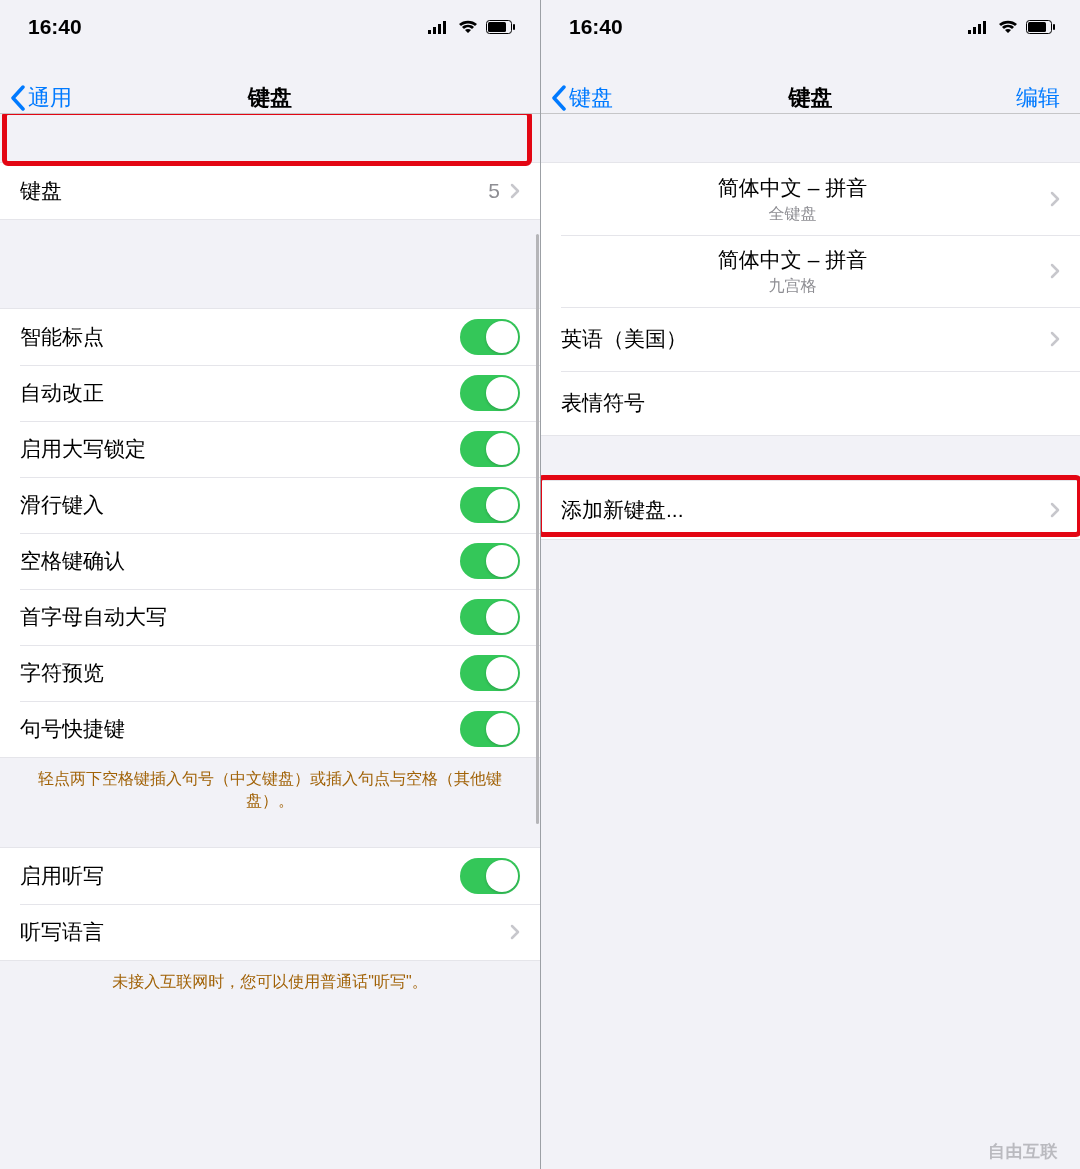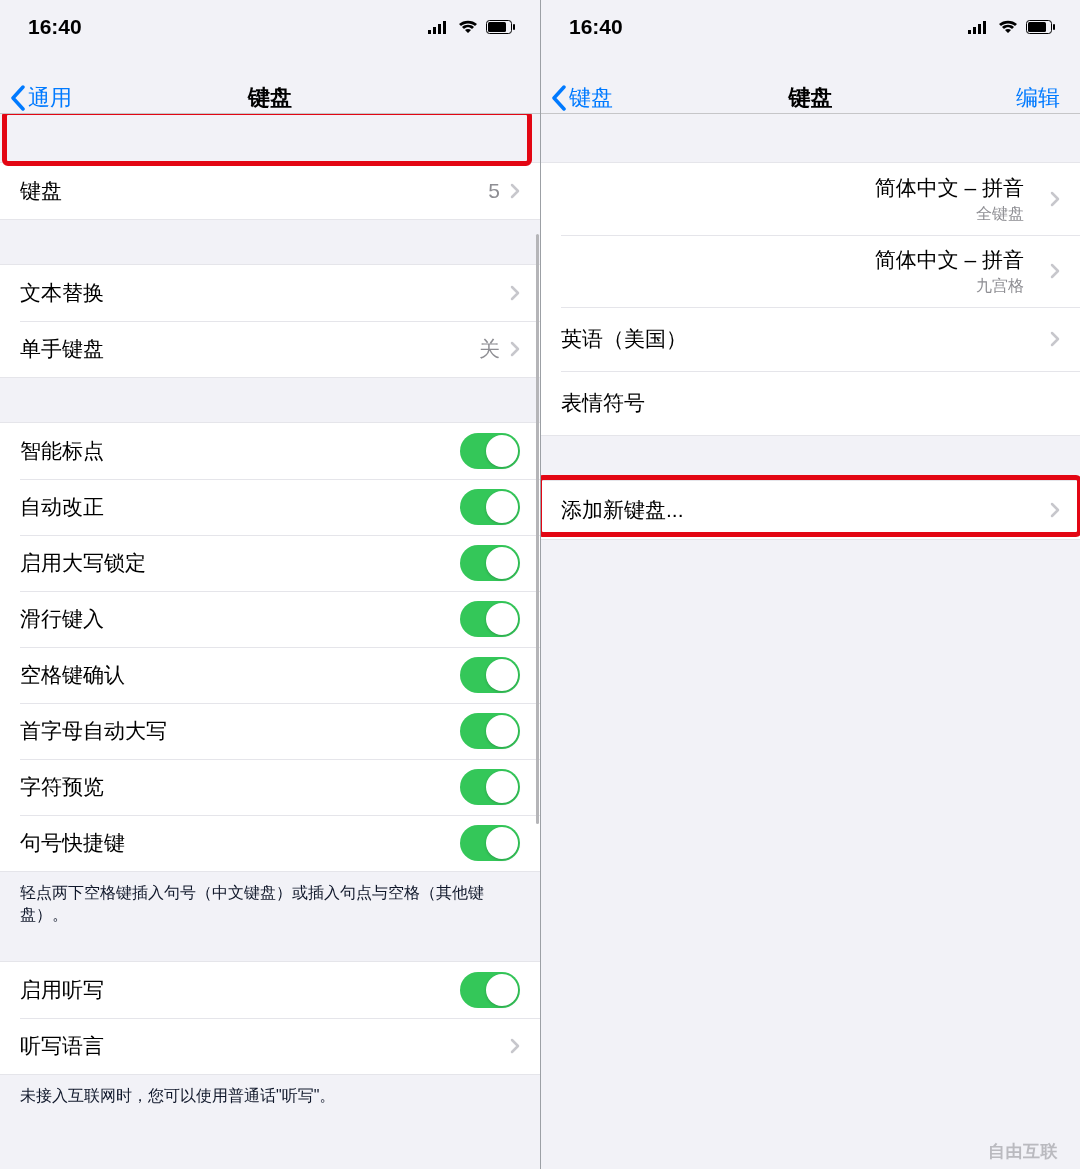--- a/index.html
+++ b/index.html
@@ -80,21 +80,21 @@
       content: "";
       position: absolute;
       left: 20px; right: 0; top: 0;
       height: 1px;
       background: #e5e5ea;
     }
     .group { border-top: 1px solid #e5e5ea; border-bottom: 1px solid #e5e5ea; }
     .cell-label { flex: 1; font-size: 21px; color: #000; }
     .cell-value { font-size: 21px; color: #8e8e93; margin-right: 10px; }
     .chevron svg { display: block; }
-    .subtitle-cell { min-height: 72px; flex-direction: column; align-items: flex-end; justify-content: center; padding-right: 56px; }
+    .subtitle-cell { min-height: 72px; flex-direction: column; align-items: center; justify-content: center; padding-right: 56px; }
     .subtitle-cell .cell-label { flex: none; font-size: 21px; margin-bottom: 2px; }
     .subtitle-cell .cell-sub { font-size: 16px; color: #8e8e93; }
     .subtitle-cell .chevron { position: absolute; right: 20px; top: 50%; transform: translateY(-50%); }
     .single-cell { min-height: 56px; }
     .single-cell .chevron { position: absolute; right: 20px; top: 50%; transform: translateY(-50%); }
     
     .toggle {
       width: 60px; height: 36px; border-radius: 18px;
       background: #34c759;
       position: relative;
@@ -106,22 +106,23 @@
       width: 32px; height: 32px;
       background: #fff;
       border-radius: 50%;
       top: 2px; right: 2px;
       box-shadow: 0 1px 3px rgba(0,0,0,0.2);
     }
     
     .footer-text {
       padding: 10px 20px;
       font-size: 16px;
-      color: #0f172a;
+      color: #a16207;
       line-height: 1.4;
+      text-align: center;
     }
     .link-text {
       padding: 6px 20px;
       font-size: 17px;
       color: #007aff;
     }
     
     .highlight {
       position: absolute;
       border: 5px solid #e30613;
@@ -194,39 +195,20 @@
         <span class="cell-label">键盘</span>
         <span class="cell-value">5</span>
         <span class="chevron">
             <svg width="10" height="16" viewBox="0 0 10 16">
               <path d="M2 2 L8 8 L2 14" fill="none" stroke="#c7c7cc" stroke-width="2.5" stroke-linecap="round" stroke-linejoin="round"></path>
             </svg>
           </span>
       </div>
     </div>
     <div class="spacer"></div>
-    <div class="group">
-      <div class="cell">
-        <span class="cell-label">文本替换</span>
-        <span class="chevron">
-            <svg width="10" height="16" viewBox="0 0 10 16">
-              <path d="M2 2 L8 8 L2 14" fill="none" stroke="#c7c7cc" stroke-width="2.5" stroke-linecap="round" stroke-linejoin="round"></path>
-            </svg>
-          </span>
-      </div>
-      <div class="cell">
-        <span class="cell-label">单手键盘</span>
-        <span class="cell-value">关</span>
-        <span class="chevron">
-            <svg width="10" height="16" viewBox="0 0 10 16">
-              <path d="M2 2 L8 8 L2 14" fill="none" stroke="#c7c7cc" stroke-width="2.5" stroke-linecap="round" stroke-linejoin="round"></path>
-            </svg>
-          </span>
-      </div>
-    </div>
     <div class="spacer"></div>
     <div class="group">
       <div class="cell">
         <span class="cell-label">智能标点</span>
         <div class="toggle"></div>
       </div>
       <div class="cell">
         <span class="cell-label">自动改正</span>
         <div class="toggle"></div>
       </div>

